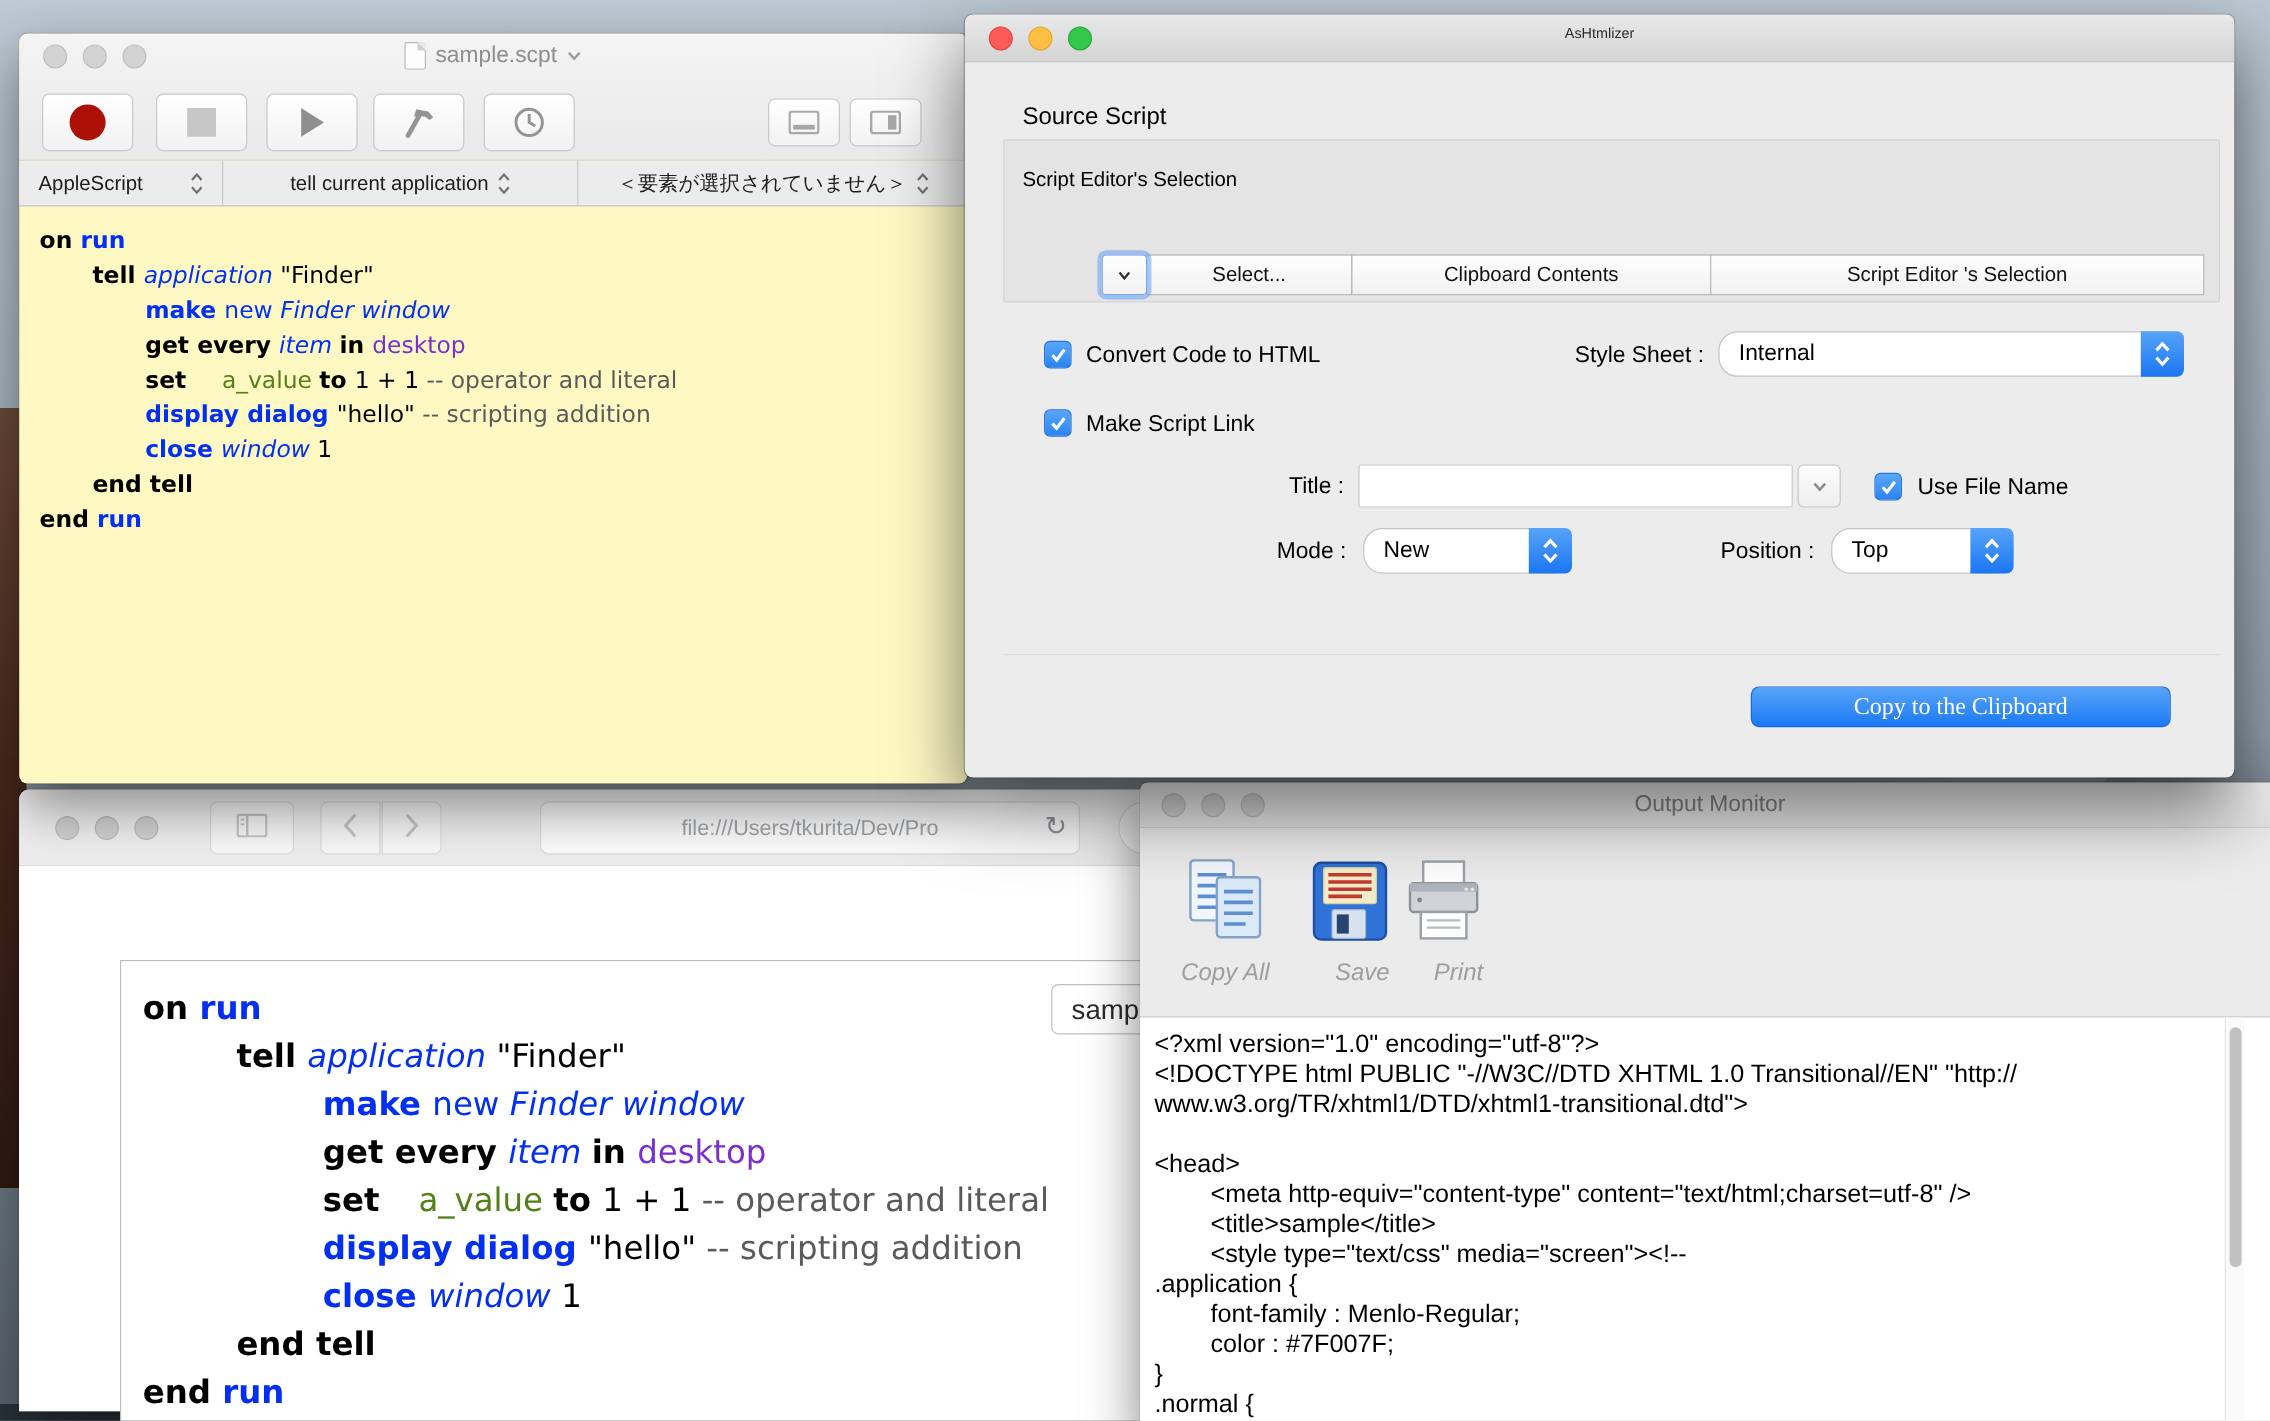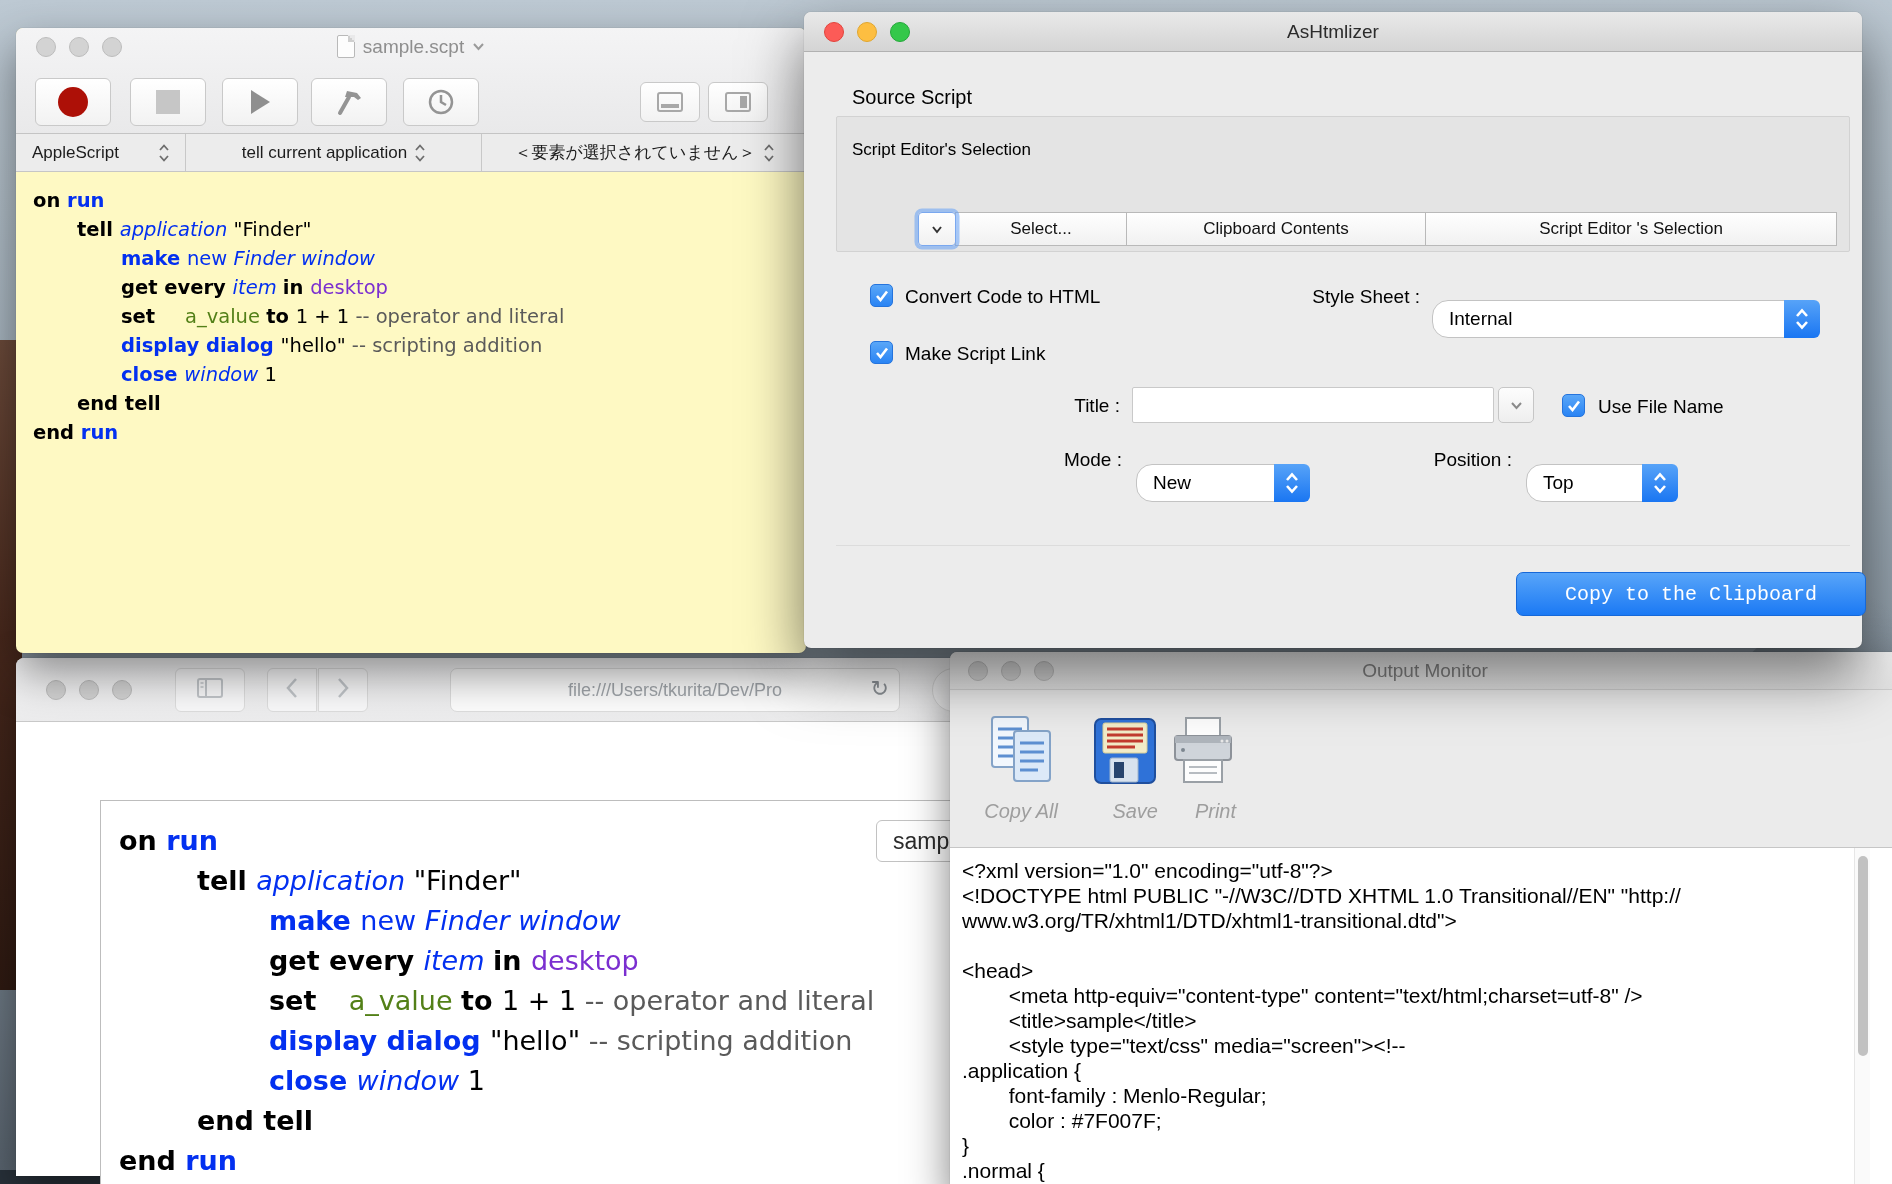--- a/index.html
+++ b/index.html
@@ -108,49 +108,49 @@
   .se-code .code-line { font-size:19.5px; height:29px; line-height:29px; }
   .se-code .ind1 { padding-left:44px; }
   .se-code .ind2 { padding-left:88px; }
 
   
   .ash { left:804px; top:12px; width:1058px; height:636px; border-radius:7px;
     background:#ececec; box-shadow:0 26px 60px rgba(0,0,0,.55), 0 0 1px rgba(0,0,0,.4); z-index:4; }
   .ash-titlebar { position:absolute; left:0; top:0; right:0; height:40px;
     background:linear-gradient(180deg,#e9e9e9,#d4d4d4); border-bottom:1px solid #b1b1b1; border-radius:7px 7px 0 0; }
   .ash .lights { left:20px; top:10px; }
-  .ash-title { position:absolute; left:0; right:0; top:9px; text-align:center; color:#2b2b2b; font-size:19px; }
+  .ash-title { position:absolute; left:0; right:0; top:9px; text-align:center; color:#2b2b2b; font-size:12px; }
   .ash-label { position:absolute; color:#000; }
   .src-box { position:absolute; left:32px; top:104px; width:1014px; height:136px;
     background:#e4e4e4; border:1px solid #d2d2d2; border-radius:2px; }
   .seg-row { position:absolute; left:114px; top:200px; height:34px; display:flex; }
   .seg { height:34px; border:1px solid #b9b9b9; margin-left:-1px;
     background:linear-gradient(180deg,#ffffff,#f1f1f1); display:flex; align-items:center; justify-content:center;
     font-size:17px; color:#111; }
   .seg.first { margin-left:0; width:38px; border-radius:4px; position:relative; z-index:2;
     box-shadow:0 0 0 3.5px rgba(100,160,245,.55); border-color:#7aa8ef; }
   .cb { position:absolute; width:23px; height:23px; border-radius:5px;
     background:linear-gradient(180deg,#5aa7f8,#2a84f4); border:1px solid #2574dd;
     display:flex; align-items:center; justify-content:center; }
   .popup { position:absolute; height:38px; background:#fff; border:1px solid #c3c3c3; border-radius:16px;
-    display:flex; align-items:center;margin-top:24px; }
+    display:flex; align-items:center; }
   .popup-text { font-size:19px; color:#000; padding-left:16px; flex:1; }
   .popup-stepper { width:36px; height:38px; margin:-1px -1px -1px 0; border-radius:0 6px 6px 0;
     background:linear-gradient(180deg,#57a3f8,#1a76f2); display:flex; align-items:center; justify-content:center; }
   .combo-field { position:absolute; height:36px; background:#fff; border:1px solid #c9c9c9; border-radius:2px; }
   .combo-chevron-btn { position:absolute; width:36px; height:36px; background:linear-gradient(180deg,#fdfdfd,#eeeeee);
     border:1px solid #c6c6c6; border-radius:5px; display:flex; align-items:center; justify-content:center; }
   .ash-sep { position:absolute; left:32px; top:533px; width:1014px; height:1px; background:#dcdcdc; }
   .btn-save { position:absolute; left:321px; top:560px; width:333px; height:46px; background:#fff;
     border:1px solid #bdbdbd; border-radius:7px; font-size:20px; color:#111;
     display:flex; align-items:center; justify-content:center; font-family:"Liberation Sans",sans-serif; }
-  .btn-copy { position:absolute; left:712px; top:560px; width:350px; height:44px;
+  .btn-copy { position:absolute; left:655px; top:560px; width:350px; height:34px;
     background:linear-gradient(180deg,#58a5f9,#1b79f4); border:1px solid #1668d8; border-radius:7px;
     font-size:20px; color:#fff; display:flex; align-items:center; justify-content:center;
-    font-family:Liberation Mono, monospace; }
+    font-family:Liberation Serif, serif; }
   .right-align-label { position:absolute; text-align:right; font-size:19px; color:#000; }
 </style>
 </head>
 <body>
 
 <div class="desktop">
   <div class="wp-layer wp-mountain"></div>
   <div class="wp-layer wp-left"></div>
   <div class="wp-layer wp-bottom"></div>
 </div>

